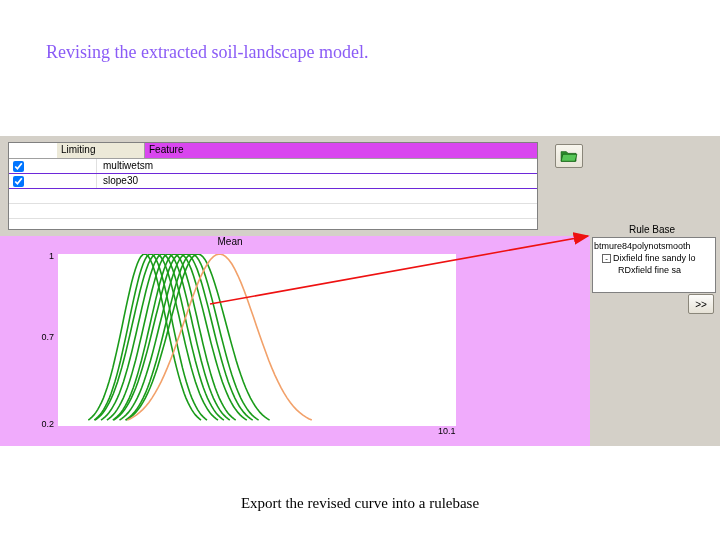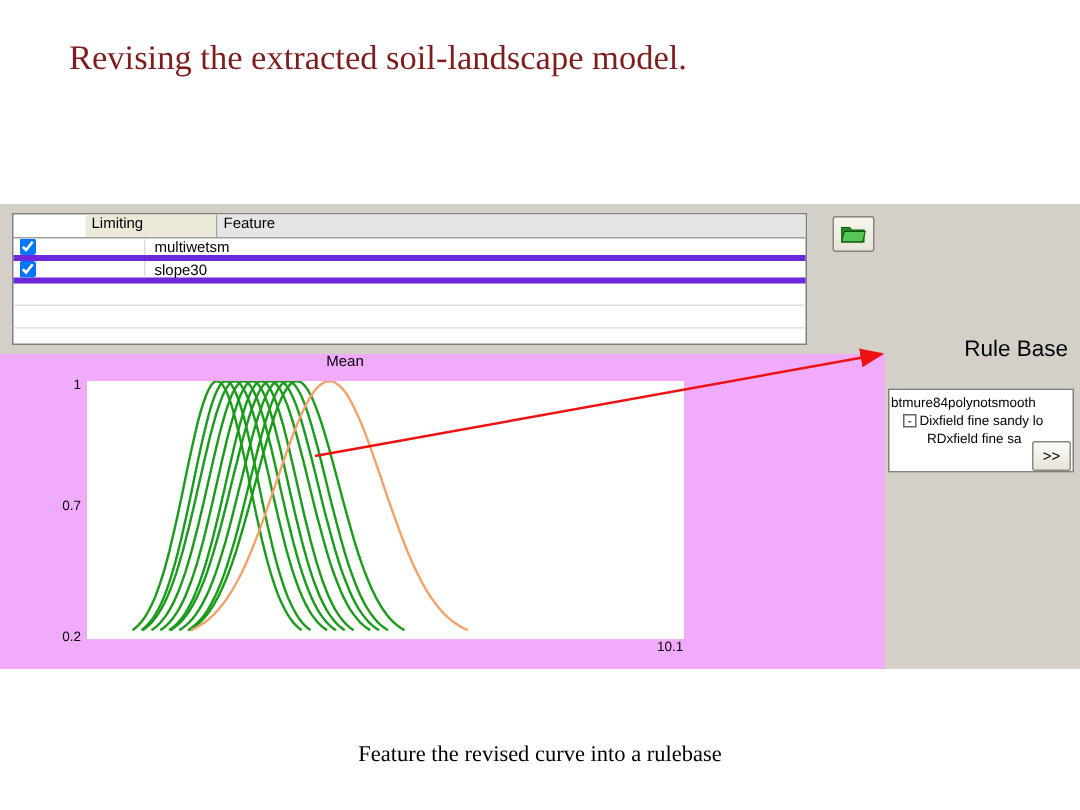--- a/index.html
+++ b/index.html
@@ -1,39 +1,39 @@
 <!DOCTYPE html>
 <html><head>
 <meta charset="utf-8">
 <style>
   * { box-sizing: border-box; margin: 0; padding: 0; }
   body { width: 720px; height: 540px; background: #fff; font-family: "Times New Roman", serif; position: relative; overflow: hidden; }
-  .slide-title { position: absolute; top: 26px; left: 46px; font-size: 23px; color: #7f1d1d; }
+  .slide-title { position: absolute; top: 42px; left: 46px; font-size: 18px; color: #8b5cf6; }
   .slide-caption { position: absolute; bottom: 28px; left: 50%; transform: translateX(-50%); font-size: 15px; color: #000; }
 
   .app-panel { position: absolute; top: 136px; left: 0; width: 720px; height: 310px; background: #d4d0c8; font-family: Tahoma, Arial, sans-serif; font-size: 10px; color: #000; }
 
   
   .feature-grid { position: absolute; top: 6px; left: 8px; width: 530px; height: 88px; background: #fff; border: 1px solid #808080; }
   .fg-header { display: flex; height: 16px; border-bottom: 1px solid #a0a0a0; }
   .fg-col1 { width: 88px; border-right: 1px solid #a0a0a0; padding: 1px 4px; background: #ece9d8; margin-left: 48px; }
-  .fg-col2 { flex: 1; padding: 1px 4px; background: #e5e5e5; }
-  .fg-row { display: flex; height: 15px; border-bottom: 4px solid #6d28d9; }
+  .fg-col2 { flex: 1; padding: 1px 4px; background: #d946ef; }
+  .fg-row { display: flex; height: 15px; border-bottom: 1px solid #6d28d9; }
   .fg-check { width: 88px; border-right: 1px solid #e0e0e0; display: flex; align-items: center; padding-left: 4px; }
   .fg-check input { width: 11px; height: 11px; }
   .fg-name { flex: 1; padding: 1px 6px; }
   .fg-blank { height: 15px; border-bottom: 1px solid #e0e0e0; }
 
   
   .folder-btn { position: absolute; top: 8px; left: 555px; width: 28px; height: 24px; background: linear-gradient(#f8f6ee, #e8e4d8); border: 1px solid #8a867a; border-radius: 2px; display: flex; align-items: center; justify-content: center; cursor: pointer; }
   .folder-btn svg { width: 18px; height: 14px; }
 
   
   .rulebase { position: absolute; top: 88px; right: 0; width: 128px; }
-  .rb-label { text-align: right; font-size: 15px; margin-bottom: 18px; padding-right: 8px; }
+  .rb-label { text-align: center; font-size: 10px; margin-bottom: 2px; padding-right: 8px; }
   .rb-tree { background: #fff; border: 1px solid #808080; width: 124px; height: 56px; padding: 2px 1px; line-height: 12px; font-size: 9px; overflow: hidden; white-space: nowrap; }
   .rb-tree .indent1 { padding-left: 8px; }
   .rb-tree .indent2 { padding-left: 24px; }
   .rb-tree .box { display: inline-block; width: 9px; height: 9px; border: 1px solid #666; text-align: center; line-height: 7px; font-size: 8px; margin-right: 2px; }
 
   .dbl-arrow { position: absolute; top: 158px; right: 6px; width: 26px; height: 20px; background: linear-gradient(#fdfdfb, #e6e2d6); border: 1px solid #8a867a; border-radius: 2px; display: flex; align-items: center; justify-content: center; font-size: 10px; cursor: pointer; }
 
   
   .chart-area { position: absolute; top: 100px; left: 0; width: 590px; height: 210px; background: #f0abfc; }
   .chart-title { position: absolute; top: 0; left: 0; width: 460px; text-align: center; font-size: 10px; }
@@ -151,13 +151,13 @@
 
 <svg class="red-arrow" viewBox="0 0 720 540">
   <defs>
     <marker id="ah" markerWidth="10" markerHeight="8" refX="9" refY="4" orient="auto">
       <path d="M0,0 L10,4 L0,8 z" fill="#e11"></path>
     </marker>
   </defs>
   <line x1="210" y1="304" x2="588" y2="236" stroke="#e11" stroke-width="1.6" marker-end="url(#ah)"></line>
 </svg>
 
-<div class="slide-caption">Feature the revised curve into a rulebase</div>
+<div class="slide-caption">Export the revised curve into a rulebase</div>
 
 </body></html>

